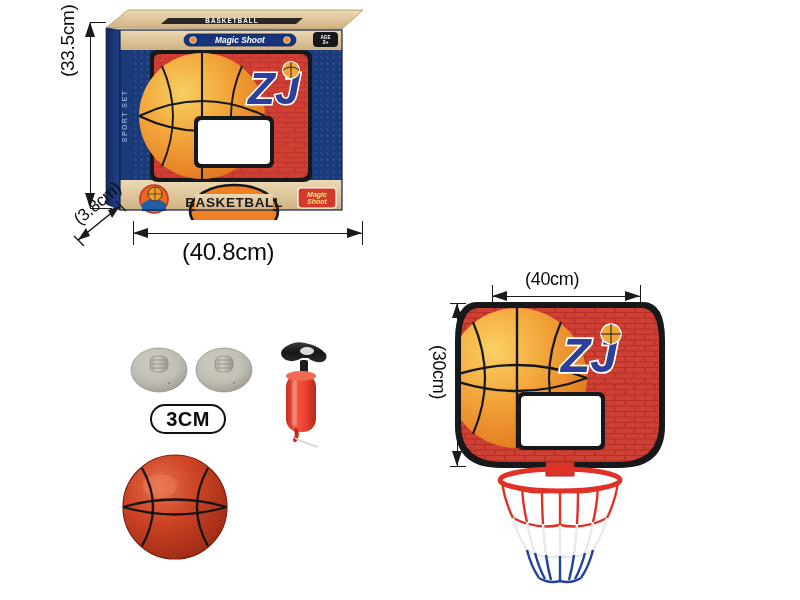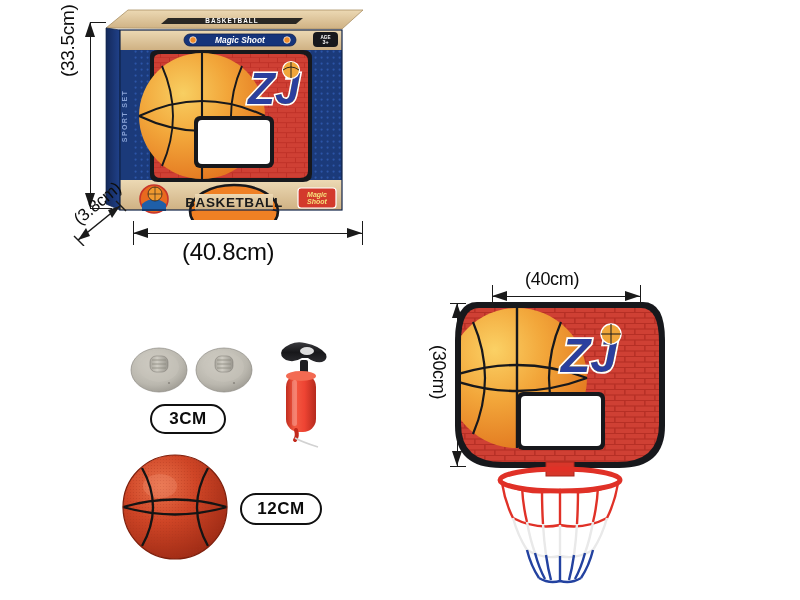--- a/index.html
+++ b/index.html
@@ -273,21 +273,21 @@
   <div style="position:absolute; left:193px; top:342px; width:62px; height:52px;">
     <svg class="cup-svg" width="62" height="52" viewBox="0 0 62 52" xmlns="http://www.w3.org/2000/svg">
       <ellipse cx="31" cy="28" rx="28" ry="22" fill="url(#cupG1)" stroke="#8d8a82" stroke-width="0.7"></ellipse>
       <ellipse cx="31" cy="25" rx="20" ry="15" fill="#c6c3ba" opacity="0.55"></ellipse>
       <rect x="22" y="14" width="18" height="16" rx="6" fill="url(#knobG1)" stroke="#86837c" stroke-width="0.6"></rect>
       <path d="M24 18 L38 18 M24 22 L38 22 M24 26 L38 26" stroke="#8d8a82" stroke-width="0.8"></path>
       <circle cx="41" cy="41" r="1.1" fill="#8b8880"></circle>
     </svg>
   </div>
 
-  <div class="size-pill" style="left:150px; top:404px; width:72px; height:26px; font-size:17px;">3CM</div>
+  <div class="size-pill" style="left:150px; top:404px; width:72px; height:26px; font-size:20px;">3CM</div>
 
   <div style="position:absolute; left:272px; top:336px; width:64px; height:112px;">
     <svg class="pump-svg" width="64" height="112" viewBox="0 0 64 112" xmlns="http://www.w3.org/2000/svg">
       <defs>
         <linearGradient id="pumpBody" x1="0" y1="0" x2="1" y2="0">
           <stop offset="0%" stop-color="#c22d1f"></stop>
           <stop offset="30%" stop-color="#f45a42"></stop>
           <stop offset="62%" stop-color="#ee4433"></stop>
           <stop offset="100%" stop-color="#b52a1d"></stop>
         </linearGradient>
@@ -330,21 +330,20 @@
       <ellipse cx="40" cy="34" rx="17" ry="12" fill="#f09070" opacity="0.35"></ellipse>
 
       <path d="M3 55 Q55 40 107 55" fill="none" stroke="#141414" stroke-width="2.3"></path>
       <path d="M3 55 Q55 70 107 55" fill="none" stroke="#141414" stroke-width="2.3"></path>
       <path d="M22 16 Q44 55 22 94" fill="none" stroke="#141414" stroke-width="2.3"></path>
       <path d="M88 16 Q66 55 88 94" fill="none" stroke="#141414" stroke-width="2.3"></path>
       <circle cx="55" cy="55" r="52" fill="none" stroke="#7e1f0c" stroke-width="1.2"></circle>
     </svg>
   </div>
 
-  <div class="size-pill" style="left:240px; top:493px; width:78px; height:28px; font-size:17px;">12CM</div>
 
   <div style="position:absolute; left:455px; top:296px; width:210px; height:290px;">
     <svg class="board-svg" width="210" height="290" viewBox="0 0 210 290" xmlns="http://www.w3.org/2000/svg">
       <defs>
         <clipPath id="bbClip">
           <path d="M24 12 Q6 12 6 46 L6 128 Q6 166 48 166 L162 166 Q204 166 204 128 L204 46 Q204 12 186 12 Z"></path>
         </clipPath>
         <radialGradient id="bbBall" cx="34%" cy="30%" r="80%">
           <stop offset="0%" stop-color="#fbd165"></stop>
           <stop offset="45%" stop-color="#f2a63a"></stop>

